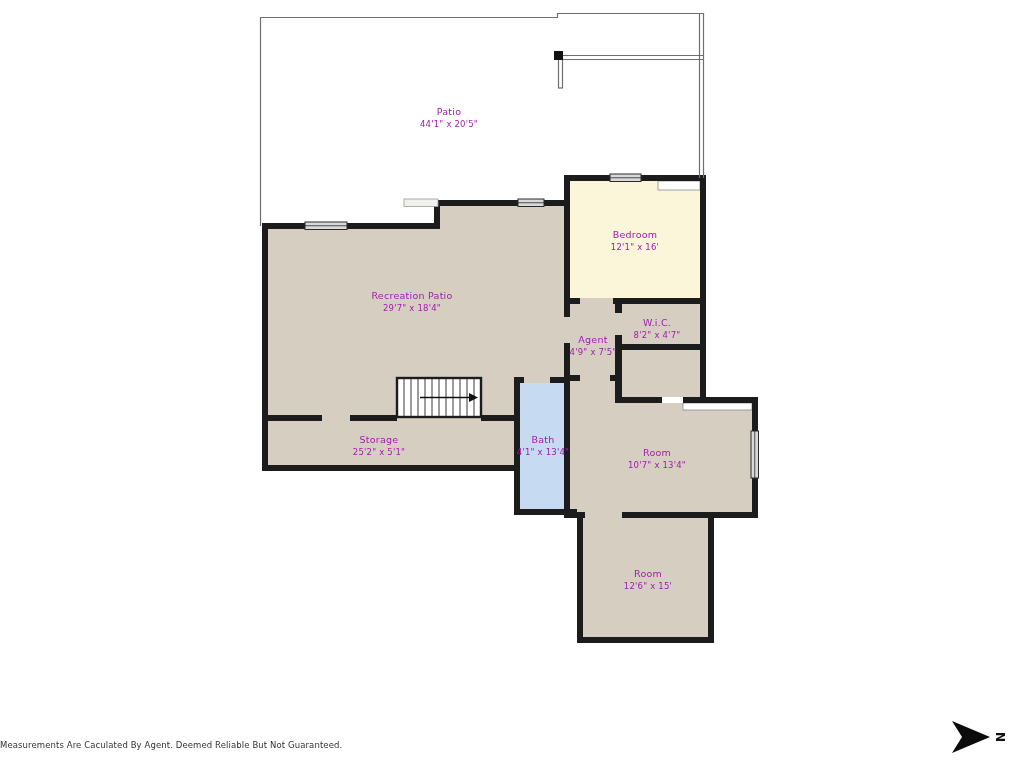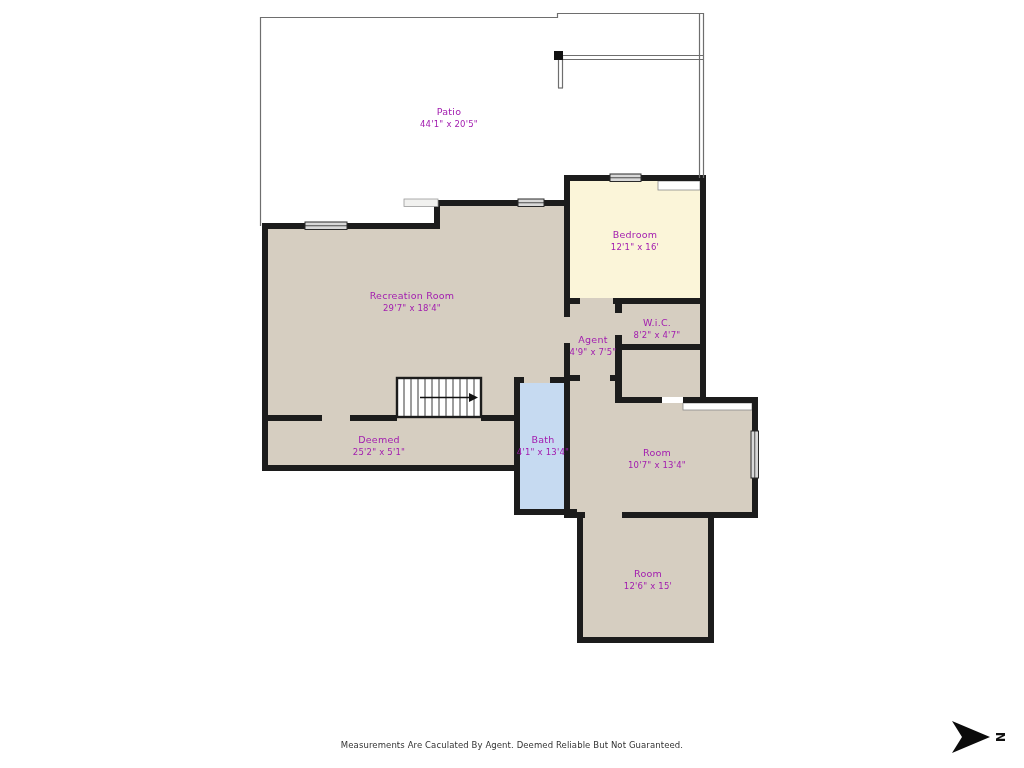--- a/index.html
+++ b/index.html
@@ -13,21 +13,21 @@
   .f-open{fill:#f1f1ef;stroke:#9a9a9a;stroke-width:.8;}
   .win-line{stroke:#2a2a2a;stroke-width:.8;}
   .patio-line{stroke:var(--c-patio_line,#6e6e6e);stroke-width:1.2;fill:none;}
   .thin-notch{fill:#ffffff;stroke:#8a8a8a;stroke-width:.8;}
   .stair-box{fill:#ffffff;stroke:#1c1c1c;stroke-width:2.4;}
   .stair-step{stroke:#3a3a3a;stroke-width:1;}
   .stair-arrow{stroke:#111;stroke-width:1.4;}
   .room-label{position:absolute;transform:translateX(-50%);text-align:center;color:#a21caf;white-space:nowrap;}
   .room-label .nm{display:block;font-size:9.5px;letter-spacing:.25px;}
   .room-label .dm{display:block;font-size:8.5px;margin-top:2px;letter-spacing:.2px;}
-  .footer-note{position:absolute;left:0;right:0;top:740px;text-align:center;font-size:8.5px;color:#333;letter-spacing:.1px;}
+  .footer-note{position:absolute;left:0;right:0;top:740px;text-align:left;font-size:8.5px;color:#333;letter-spacing:.1px;}
   .compass-n{font-size:12px;font-weight:600;fill:#111;font-family:"DejaVu Sans",sans-serif;}
 </style>
 </head>
 <body>
 
 <div class="screen">
 
   <svg width="1024" height="768" viewBox="0 0 1024 768">
 
     <g>
@@ -140,33 +140,33 @@
 
   <div class="room-label" style="left:449px;top:106px;">
     <span class="nm">Patio</span>
     <span class="dm">44'1" x 20'5"</span>
   </div>
   <div class="room-label" style="left:635px;top:229px;">
     <span class="nm">Bedroom</span>
     <span class="dm">12'1" x 16'</span>
   </div>
   <div class="room-label" style="left:412px;top:290px;">
-    <span class="nm">Recreation Room</span>
+    <span class="nm">Recreation Patio</span>
     <span class="dm">29'7" x 18'4"</span>
   </div>
   <div class="room-label" style="left:593px;top:334px;">
     <span class="nm">Agent</span>
     <span class="dm">4'9" x 7'5"</span>
   </div>
   <div class="room-label" style="left:657px;top:317px;">
     <span class="nm">W.i.C.</span>
     <span class="dm">8'2" x 4'7"</span>
   </div>
   <div class="room-label" style="left:379px;top:434px;">
-    <span class="nm">Deemed</span>
+    <span class="nm">Storage</span>
     <span class="dm">25'2" x 5'1"</span>
   </div>
   <div class="room-label" style="left:543px;top:434px;">
     <span class="nm">Bath</span>
     <span class="dm">4'1" x 13'4"</span>
   </div>
   <div class="room-label" style="left:657px;top:447px;">
     <span class="nm">Room</span>
     <span class="dm">10'7" x 13'4"</span>
   </div>

